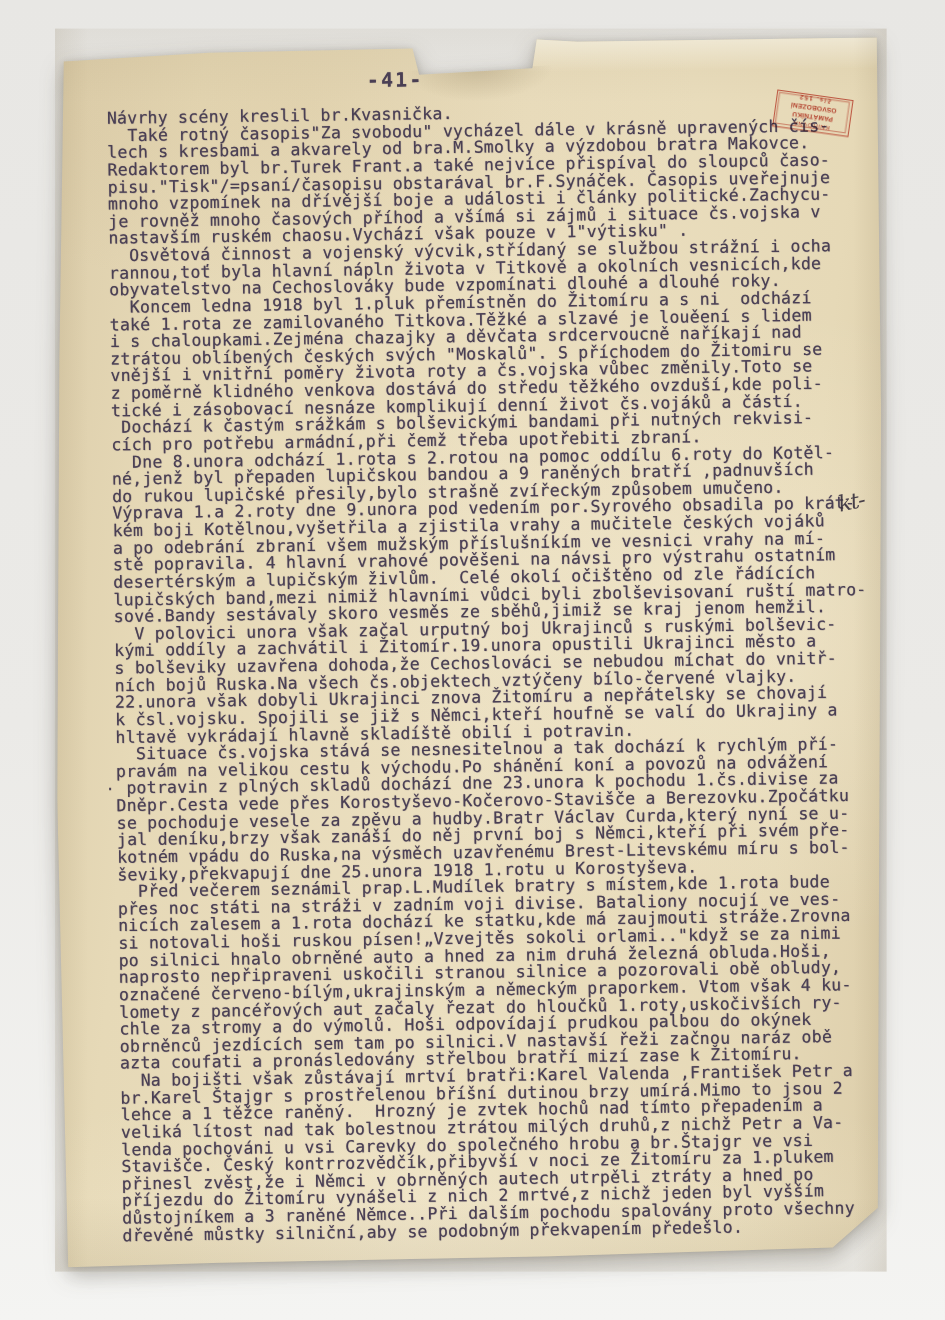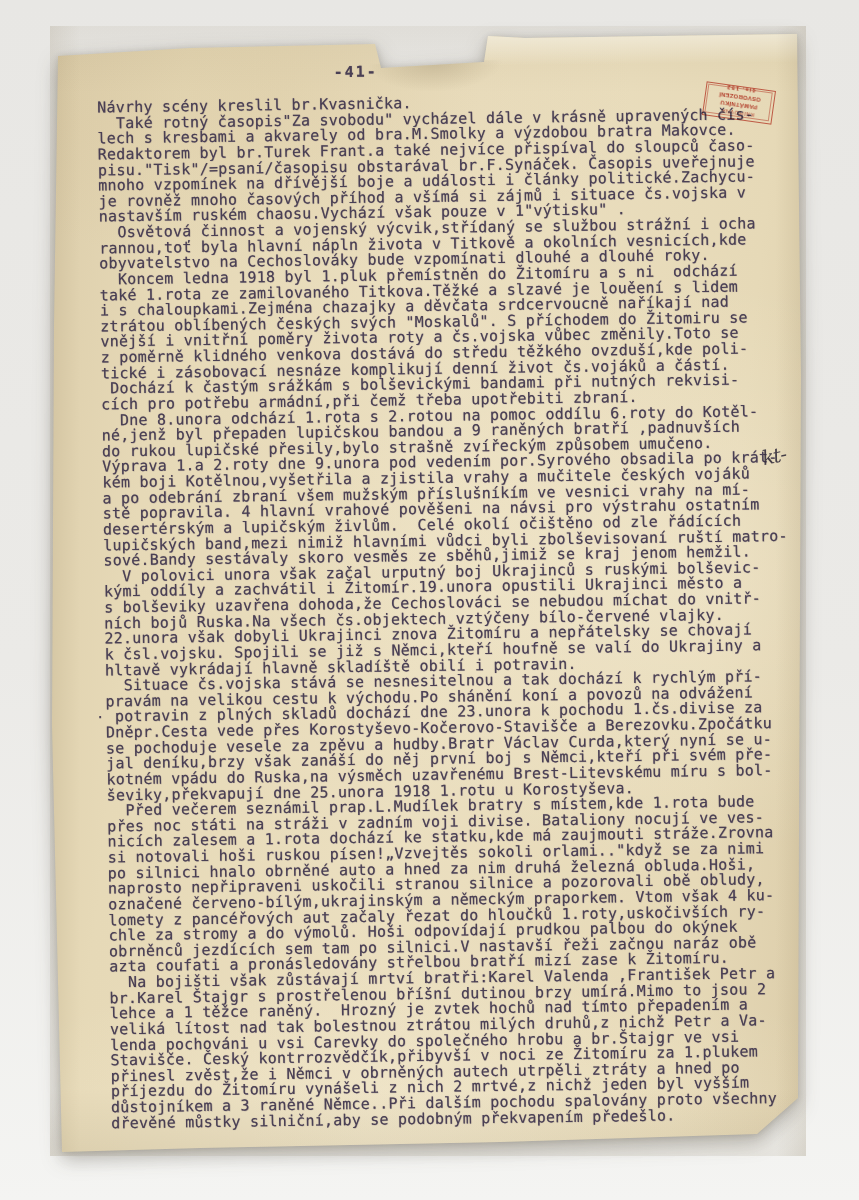--- a/index.html
+++ b/index.html
@@ -19,21 +19,21 @@
   .paper::before{content:'';position:absolute;left:430px;top:4px;width:322px;height:34px;
     background:linear-gradient(180deg,rgba(251,246,230,0.95),rgba(251,246,230,0));transform:rotate(-0.6deg);}
   .paper::after{content:'';position:absolute;left:318px;top:36px;width:136px;height:30px;
     background:radial-gradient(ellipse at 50% 0%,rgba(95,78,45,0.20),transparent 70%);transform:rotate(-2deg);}
   .paper-shade{position:absolute;left:50px;top:26px;width:756px;height:1130px;pointer-events:none;
     clip-path:inherit;
     background:linear-gradient(90deg,rgba(110,92,55,0.10) 0%,rgba(110,92,55,0) 4%,rgba(110,92,55,0) 96%,rgba(110,92,55,0.12) 100%),
                linear-gradient(180deg,rgba(110,92,55,0.07) 0%,rgba(110,92,55,0) 6%,rgba(110,92,55,0) 94%,rgba(110,92,55,0.10) 100%);}
   .ink{position:absolute;left:0;top:0;width:859px;height:1200px;transform:rotate(-0.8deg);
        transform-origin:420px 600px;color:rgba(70,60,82,0.94);}
-  .pagenum{position:absolute;left:341px;top:62px;font-size:15px;letter-spacing:2px;font-weight:bold;
+  .pagenum{position:absolute;left:341px;top:62px;font-size:18px;letter-spacing:2px;font-weight:bold;
            text-shadow:0 0 0.8px rgba(70,60,82,0.6);}
   .typed{position:absolute;left:104px;top:96px;font-size:15px;line-height:15.63px;letter-spacing:0.22px;
          white-space:pre;text-shadow:0 0 0.8px rgba(70,60,82,0.55),0.5px 0.4px 0 rgba(70,60,82,0.22);}
   .tline{height:15.63px;}
   .margindot{position:absolute;left:94px;top:704px;font-size:15px;}
   .handwrite{position:absolute;left:762px;top:444px;font-family:"DejaVu Serif",serif;font-style:italic;
              font-size:20px;color:rgba(52,45,60,0.9);transform:rotate(-12deg);letter-spacing:-1px;}
   .stamp{position:absolute;left:704px;top:86px;width:70px;height:34px;transform:rotate(8deg);
          mix-blend-mode:multiply;opacity:0.92;filter:blur(0.35px);}
   .stamp-inner{position:absolute;inset:0;transform:rotate(180deg);border:1.6px solid rgba(197,62,48,0.85);

